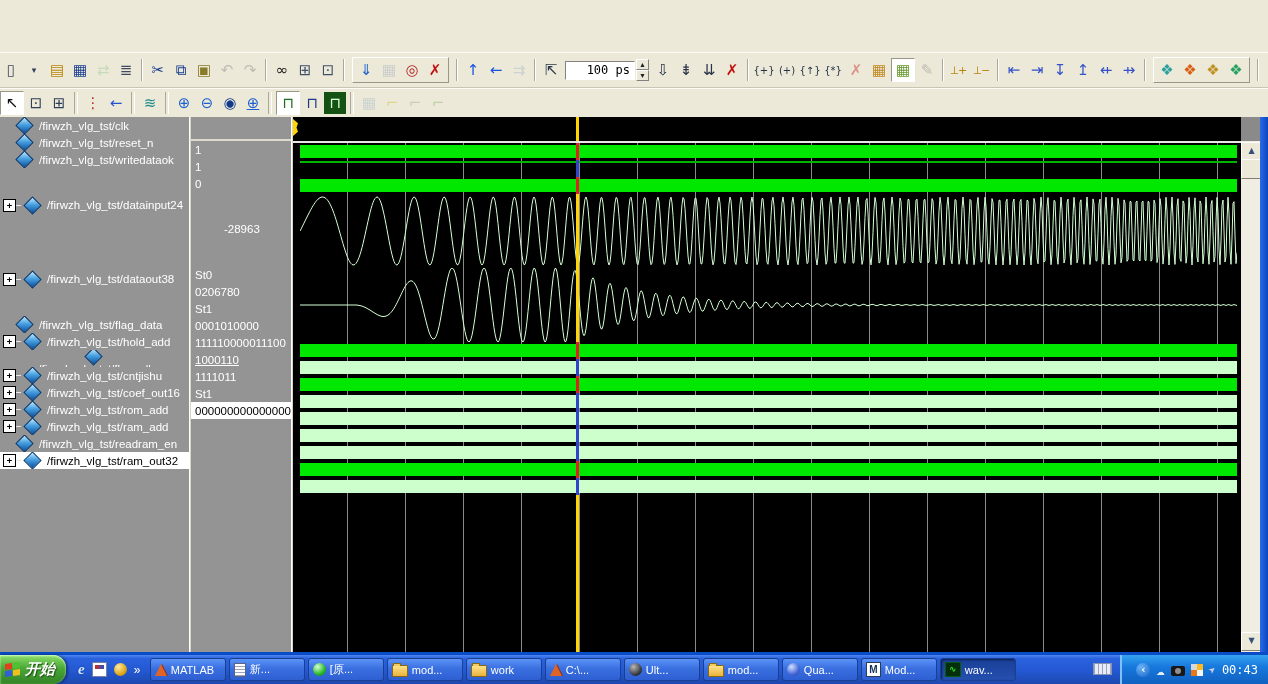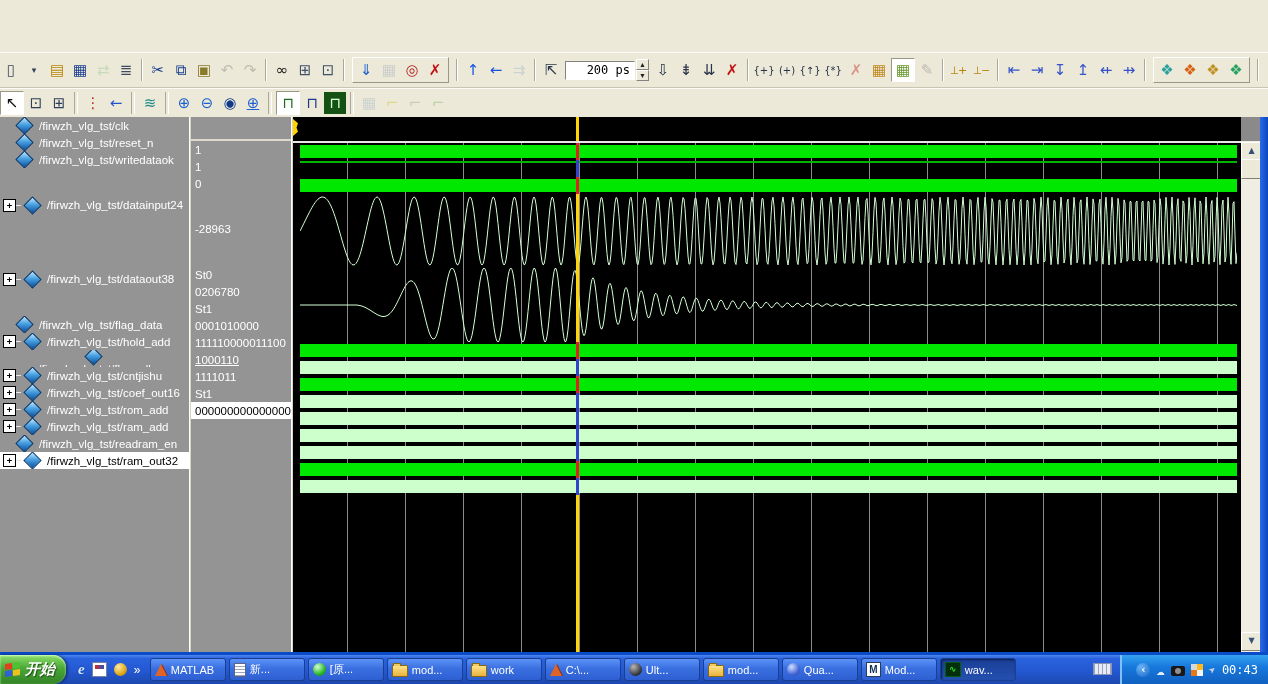--- a/index.html
+++ b/index.html
@@ -170,21 +170,21 @@
       </span>
       <span class="tb-sep"></span>
       <span class="tb-group">
         <span class="tbtn" style="color: rgb(21, 82, 224);">↑</span>
         <span class="tbtn" style="color: rgb(21, 82, 224);">←</span>
         <span class="tbtn dis" style="color: rgb(154, 176, 200);">⇉</span>
       </span>
       <span class="tb-sep"></span>
       <span class="tb-group">
         <span class="tbtn" style="color: rgb(40, 52, 74);">⇱</span>
-        <span class="tfield">200 ps</span>
+        <span class="tfield">100 ps</span>
         <span class="spin">
           <span>▲</span>
           <span>▼</span>
         </span>
         <span class="tbtn" style="color: rgb(40, 52, 74);">⇩</span>
         <span class="tbtn" style="color: rgb(40, 52, 74);">⇟</span>
         <span class="tbtn" style="color: rgb(40, 52, 74);">⇊</span>
         <span class="tbtn" style="color: rgb(192, 16, 16);">✗</span>
       </span>
       <span class="tb-sep"></span>
@@ -341,21 +341,21 @@
           <span class="diamond"></span>
           <span>/firwzh_vlg_tst/ram_out32</span>
         </div>
       </div>
     <div class="vsep" style="left:189px"></div>
     <div class="values" id="valuesPanel">
       <div class="values-header"></div>
     <div class="sigrow valcell" style="height: 17px;">1</div>
         <div class="sigrow valcell" style="height: 17px;">1</div>
         <div class="sigrow valcell" style="height: 17px;">0</div>
-        <div class="sigrow valcell" style="height: 74px;">-28963</div>
+        <div class="sigrow valcell" style="height: 74px; margin-left: 29px;">-28963</div>
         <div class="sigrow valcell" style="height: 17px;">St0</div>
         <div class="sigrow valcell" style="height: 17px;">0206780</div>
         <div class="sigrow valcell" style="height: 17px;">St1</div>
         <div class="sigrow valcell" style="height: 17px;">0001010000</div>
         <div class="sigrow valcell" style="height: 17px;">111110000011100</div>
         <div class="sigrow valcell" style="height: 17px; text-decoration: underline;">1000110</div>
         <div class="sigrow valcell" style="height: 17px;">1111011</div>
         <div class="sigrow valcell" style="height: 17px;">St1</div>
         <div class="sigrow valcell sel" style="height: 17px;">0000000000000000000</div>
       </div>

